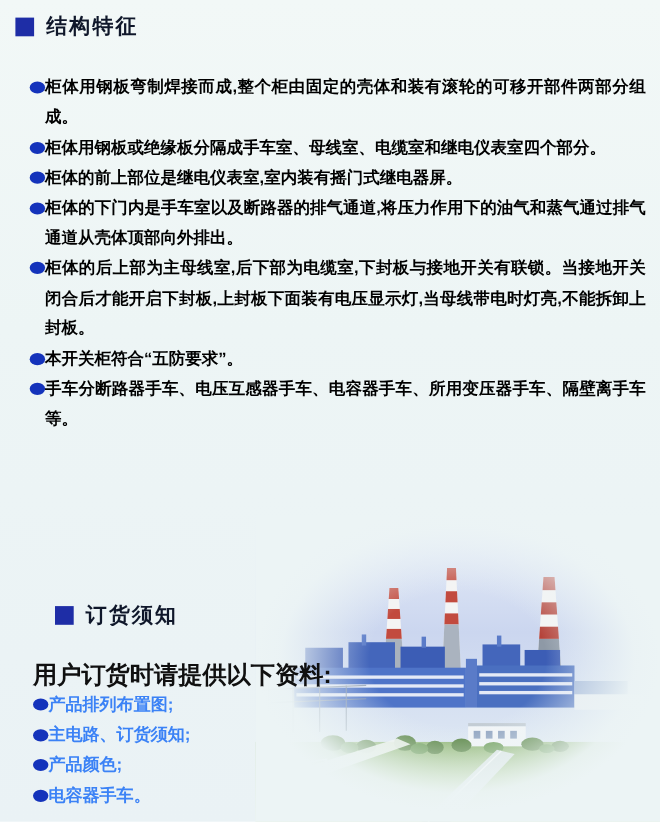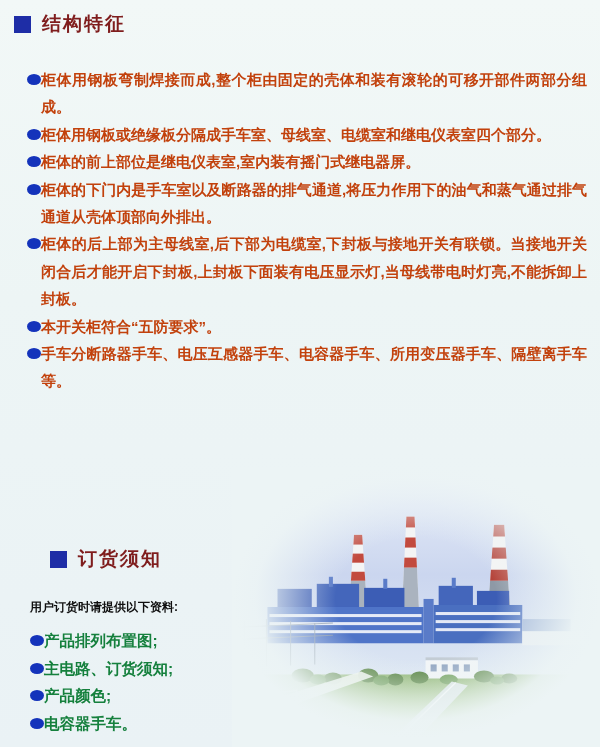--- a/index.html
+++ b/index.html
@@ -4,30 +4,30 @@
 <style>
   html,body{margin:0;padding:0;}
   body{
     width:600px;height:747px;position:relative;overflow:hidden;
     background:linear-gradient(180deg,#f2f8f7 0%,#edf5f5 40%,#eaf2f5 100%);
     font-family:"Liberation Sans",sans-serif;
     -webkit-font-smoothing:antialiased;
   }
   .sec-header{position:absolute;display:flex;align-items:center;z-index:3;}
   .sec-marker{width:17px;height:17px;background:#1e2da6;margin-right:11px;flex:0 0 17px;}
-  .sec-title{font-size:19px;font-weight:bold;color:#7f1d1d;letter-spacing:2px;white-space:nowrap;}
+  .sec-title{font-size:19px;font-weight:bold;color:#0f172a;letter-spacing:2px;white-space:nowrap;}
 
   .features{position:absolute;left:27px;top:66px;width:560px;z-index:3;}
-  .feat{display:flex;font-size:15px;line-height:27.4px;font-weight:600;color:#c2410c;}
+  .feat{display:flex;font-size:15px;line-height:27.4px;font-weight:600;color:#000000;}
   .feat .txt{flex:1;text-align:justify;}
   .dot{flex:0 0 14px;width:11px;height:11px;border-radius:50%;background:#1433bb;margin-top:8px;}
 
-  .intro{position:absolute;left:30px;top:599px;font-size:12px;font-weight:bold;color:#101010;z-index:3;white-space:nowrap;}
+  .intro{position:absolute;left:30px;top:599px;font-size:22px;font-weight:bold;color:#101010;z-index:3;white-space:nowrap;}
   .orders{position:absolute;left:30px;top:627px;z-index:3;}
-  .order-item{display:flex;font-size:15.5px;line-height:27.6px;font-weight:600;color:#15803d;white-space:nowrap;}
+  .order-item{display:flex;font-size:15.5px;line-height:27.6px;font-weight:600;color:#3b82f6;white-space:nowrap;}
   .order-item .dot{margin-top:8px;}
 
   .photo{position:absolute;left:232px;top:468px;width:368px;height:279px;z-index:1;}
   .photo svg{display:block;width:100%;height:100%;}
   .photo-fade{
     position:absolute;left:232px;top:468px;width:368px;height:279px;z-index:2;
     background:radial-gradient(ellipse 52% 52% at 50% 47%,
       rgba(236,244,245,0) 42%,
       rgba(236,244,245,0.55) 66%,
       rgba(236,244,245,0.95) 84%,

